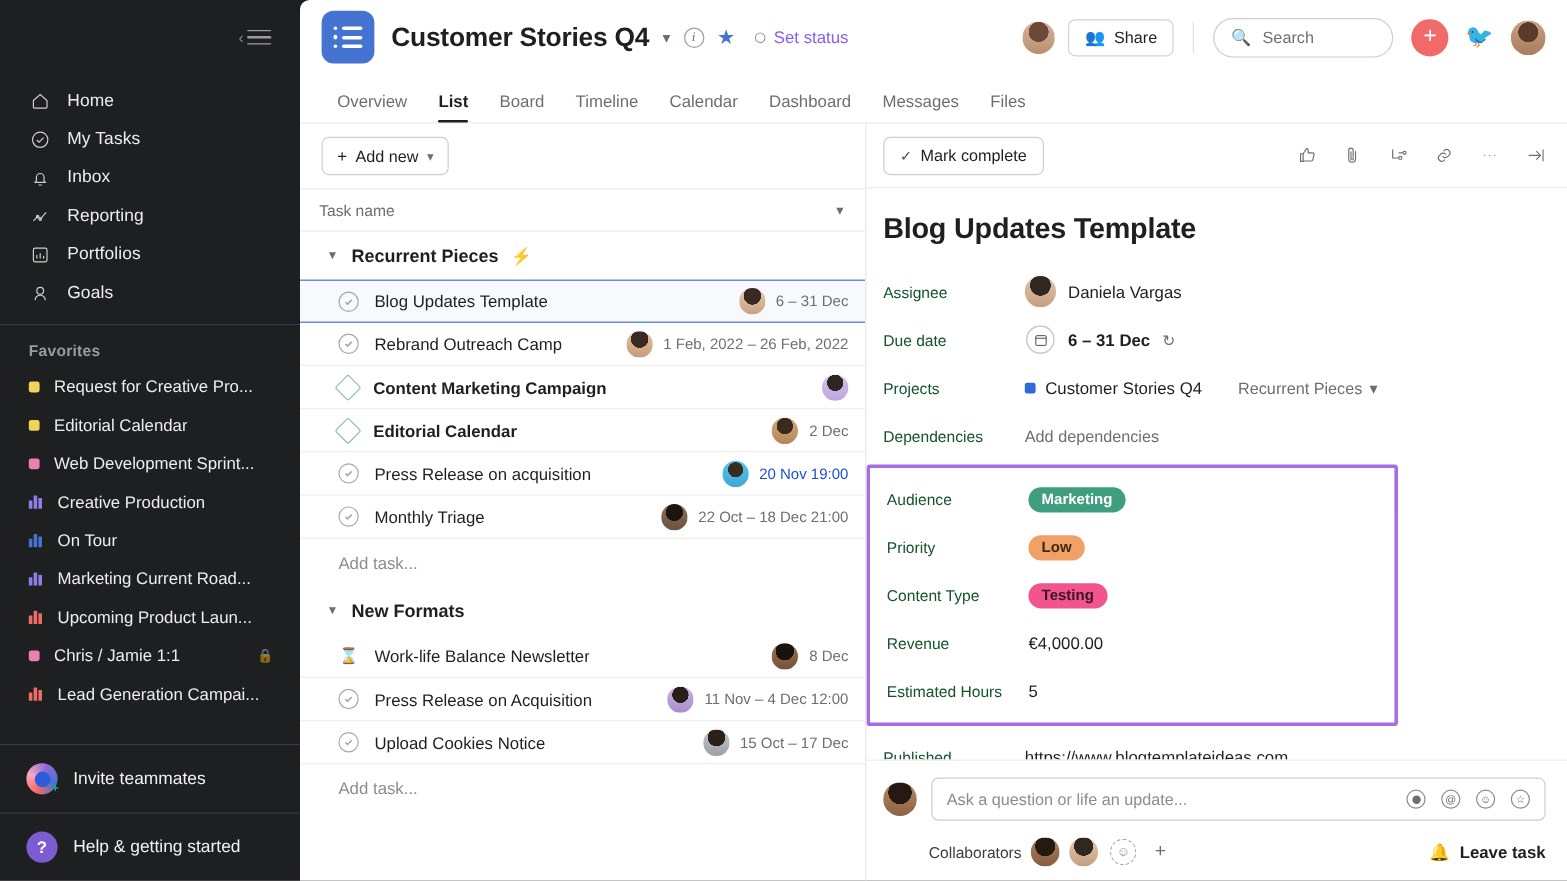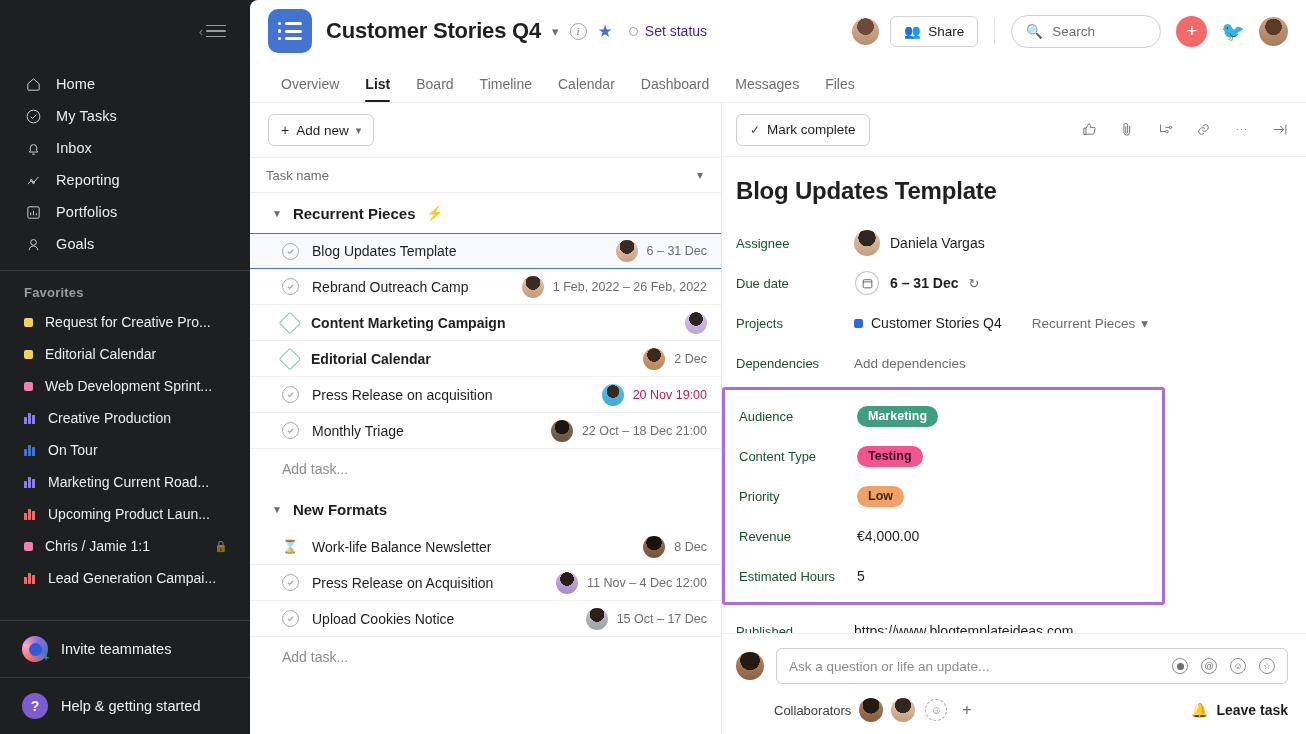--- a/index.html
+++ b/index.html
@@ -68,21 +68,21 @@
   }
   .proj-icon .li { display:flex;flex-direction:column;gap:4px; }
   .proj-icon .li i { display:flex; align-items:center; gap:4px; }
   .proj-icon .li i b { width:3.5px;height:3.5px;border-radius:50%;background:#fff;display:block;}
   .proj-icon .li i u { width:17px;height:3px;border-radius:1.5px;background:#fff;display:block;}
   .proj-title { font-size:22px; font-weight:700; color:#1e1f21; letter-spacing:-.2px;}
   .t-chev { margin-left:11px; color:#6d6e6f; font-size:13px; cursor:pointer;}
   .circ-i { width:17px;height:17px;border-radius:50%;border:1.3px solid #9ca0a3;color:#6d6e6f;font-size:11px;
             display:flex;align-items:center;justify-content:center;margin-left:11px;font-style:italic;font-family:"Liberation Serif",serif;cursor:pointer;}
   .star { margin-left:11px; color:#4573d2; font-size:17px; cursor:pointer;}
-  .set-status { margin-left:16px; display:flex;align-items:center;gap:7px;color:#4c1d95;font-size:14px;cursor:pointer;}
+  .set-status { margin-left:16px; display:flex;align-items:center;gap:7px;color:#8b5cf6;font-size:14px;cursor:pointer;}
   .st-circ { width:9px;height:9px;border-radius:50%;border:1.3px solid #9ca0a3;}
 
   .topbar-right { margin-left:auto; display:flex; align-items:center; gap:0; }
   .av { border-radius:50%; background-size:cover; flex:none; display:block;}
   .av.a1 { width:27px;height:27px;background:radial-gradient(circle at 50% 32%, #6b4a37 0 36%, transparent 37%), linear-gradient(#d9b49a,#b98f6e); }
   .share-btn {
     display:flex;align-items:center;gap:7px;height:31px;padding:0 13px;border:1px solid #d5d4d3;border-radius:6px;
     font-size:13.5px;color:#1e1f21;cursor:pointer;margin-left:11px;background:#fff;
   }
   .vr { width:1px; height:26px; background:#e3e2e1; margin: 0 16px; }
@@ -129,21 +129,21 @@
   .trow.sel { background:#f7f9fd; border-top:1px solid #4573d2; border-bottom:1px solid #4573d2;}
   .tick { width:17px;height:17px;flex:0 0 17px;border-radius:50%;border:1.4px solid #a8a8a8;display:flex;align-items:center;justify-content:center;margin-right:13px;}
   .tick svg { width:9px;height:9px;stroke:#a8a8a8;stroke-width:1.8;fill:none;}
   .dia { width:16px;height:16px;flex:0 0 16px;margin-right:13px;border:1.4px solid #8dbfae;transform:rotate(45deg);border-radius:2px;}
   .hour { width:17px;height:17px;flex:0 0 17px;margin-right:13px;color:#6d6e6f;font-size:13px;display:flex;align-items:center;justify-content:center;}
   .tname { font-size:14px; color:#1e1f21; white-space:nowrap; overflow:hidden; text-overflow:ellipsis;}
   .tname.bold { font-weight:700; }
   .trow-right { margin-left:auto; display:flex; align-items:center; gap:9px; padding-left:8px;}
   .tav { width:22px;height:22px;border-radius:50%;flex:none;}
   .tdate { font-size:12.5px; color:#6d6e6f; white-space:nowrap;}
-  .tdate.over { color:#be185d; }
+  .tdate.over { color:#1d4ed8; }
   .addtask { height:40px; display:flex; align-items:center; padding-left:32px; font-size:14px; color:#8c8c8c; cursor:pointer;}
 
   
   .detail { flex:1 1 auto; display:flex; flex-direction:column; min-width:0; position:relative;}
   .d-top { height:54px; display:flex; align-items:center; padding:0 18px 0 14px; flex:0 0 54px; border-bottom:1px solid #edecec;}
   .markdone {
     display:flex;align-items:center;gap:7px;height:32px;padding:0 13px;border:1px solid #cfcecd;border-radius:6px;
     font-size:13.5px;color:#1e1f21;cursor:pointer;background:#fff;
   }
   .markdone .ck { color:#4a4a4a; font-size:12px;}
@@ -625,26 +625,26 @@
             <span class="flabel">Dependencies</span>
             <span class="muted">Add dependencies</span>
           </div>
 
           <div class="hl-box">
             <div class="frow">
               <span class="flabel">Audience</span>
               <span class="pill green">Marketing</span>
             </div>
             <div class="frow">
+              <span class="flabel">Priority</span>
+              <span class="pill orange">Low</span>
+            </div>
+            <div class="frow">
               <span class="flabel">Content Type</span>
               <span class="pill pink">Testing</span>
-            </div>
-            <div class="frow">
-              <span class="flabel">Priority</span>
-              <span class="pill orange">Low</span>
             </div>
             <div class="frow">
               <span class="flabel">Revenue</span>
               <span class="fval">€4,000.00</span>
             </div>
             <div class="frow">
               <span class="flabel">Estimated Hours</span>
               <span class="fval">5</span>
             </div>
           </div>

